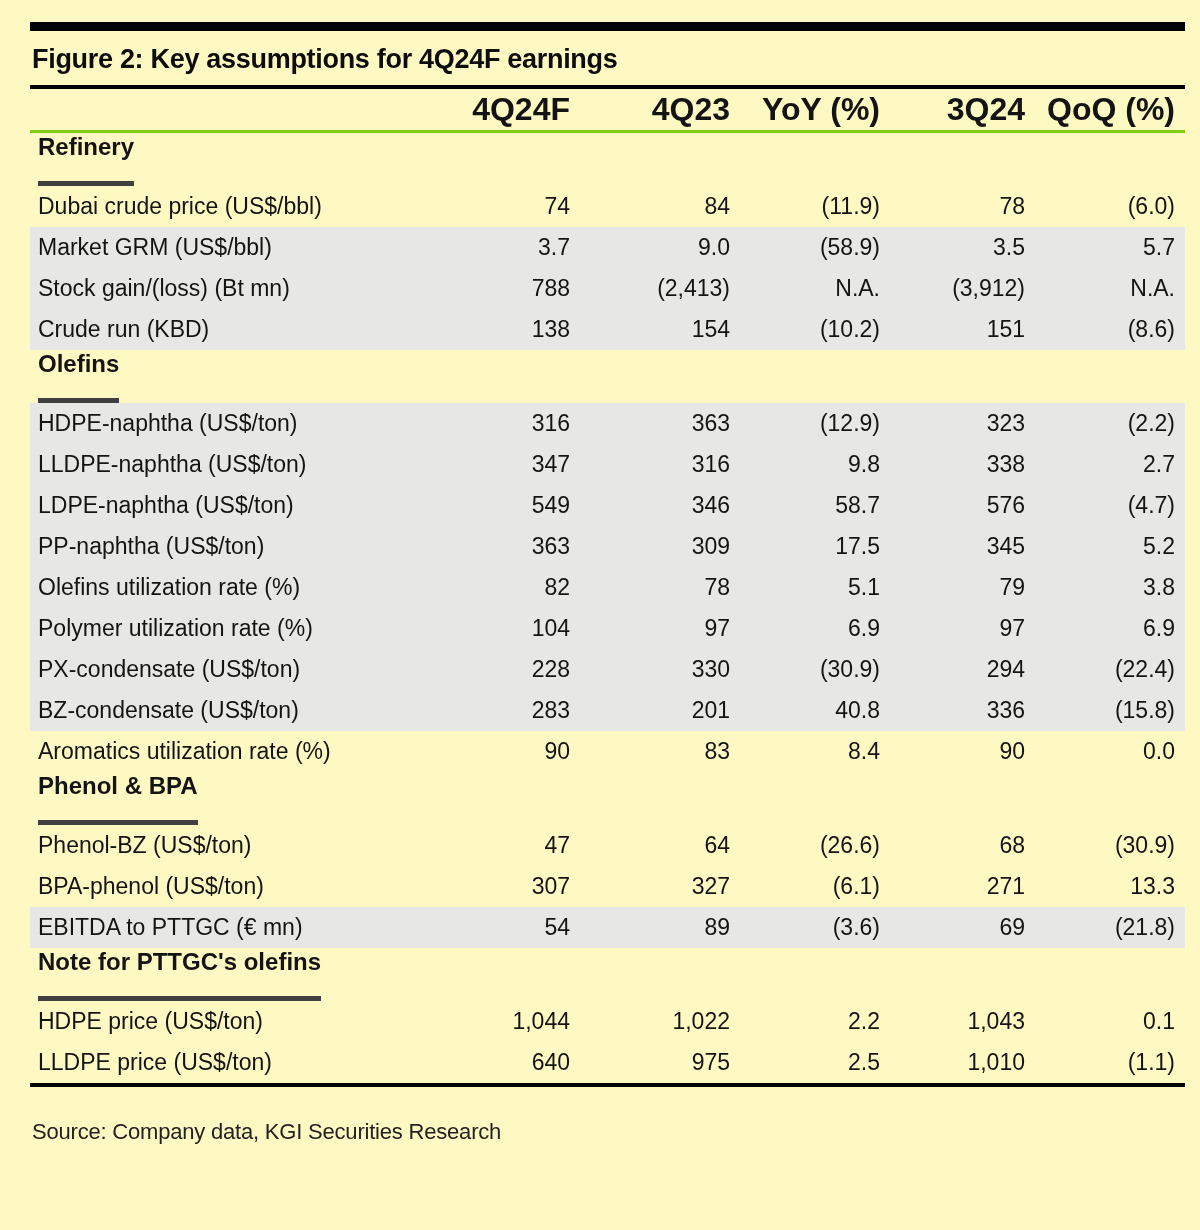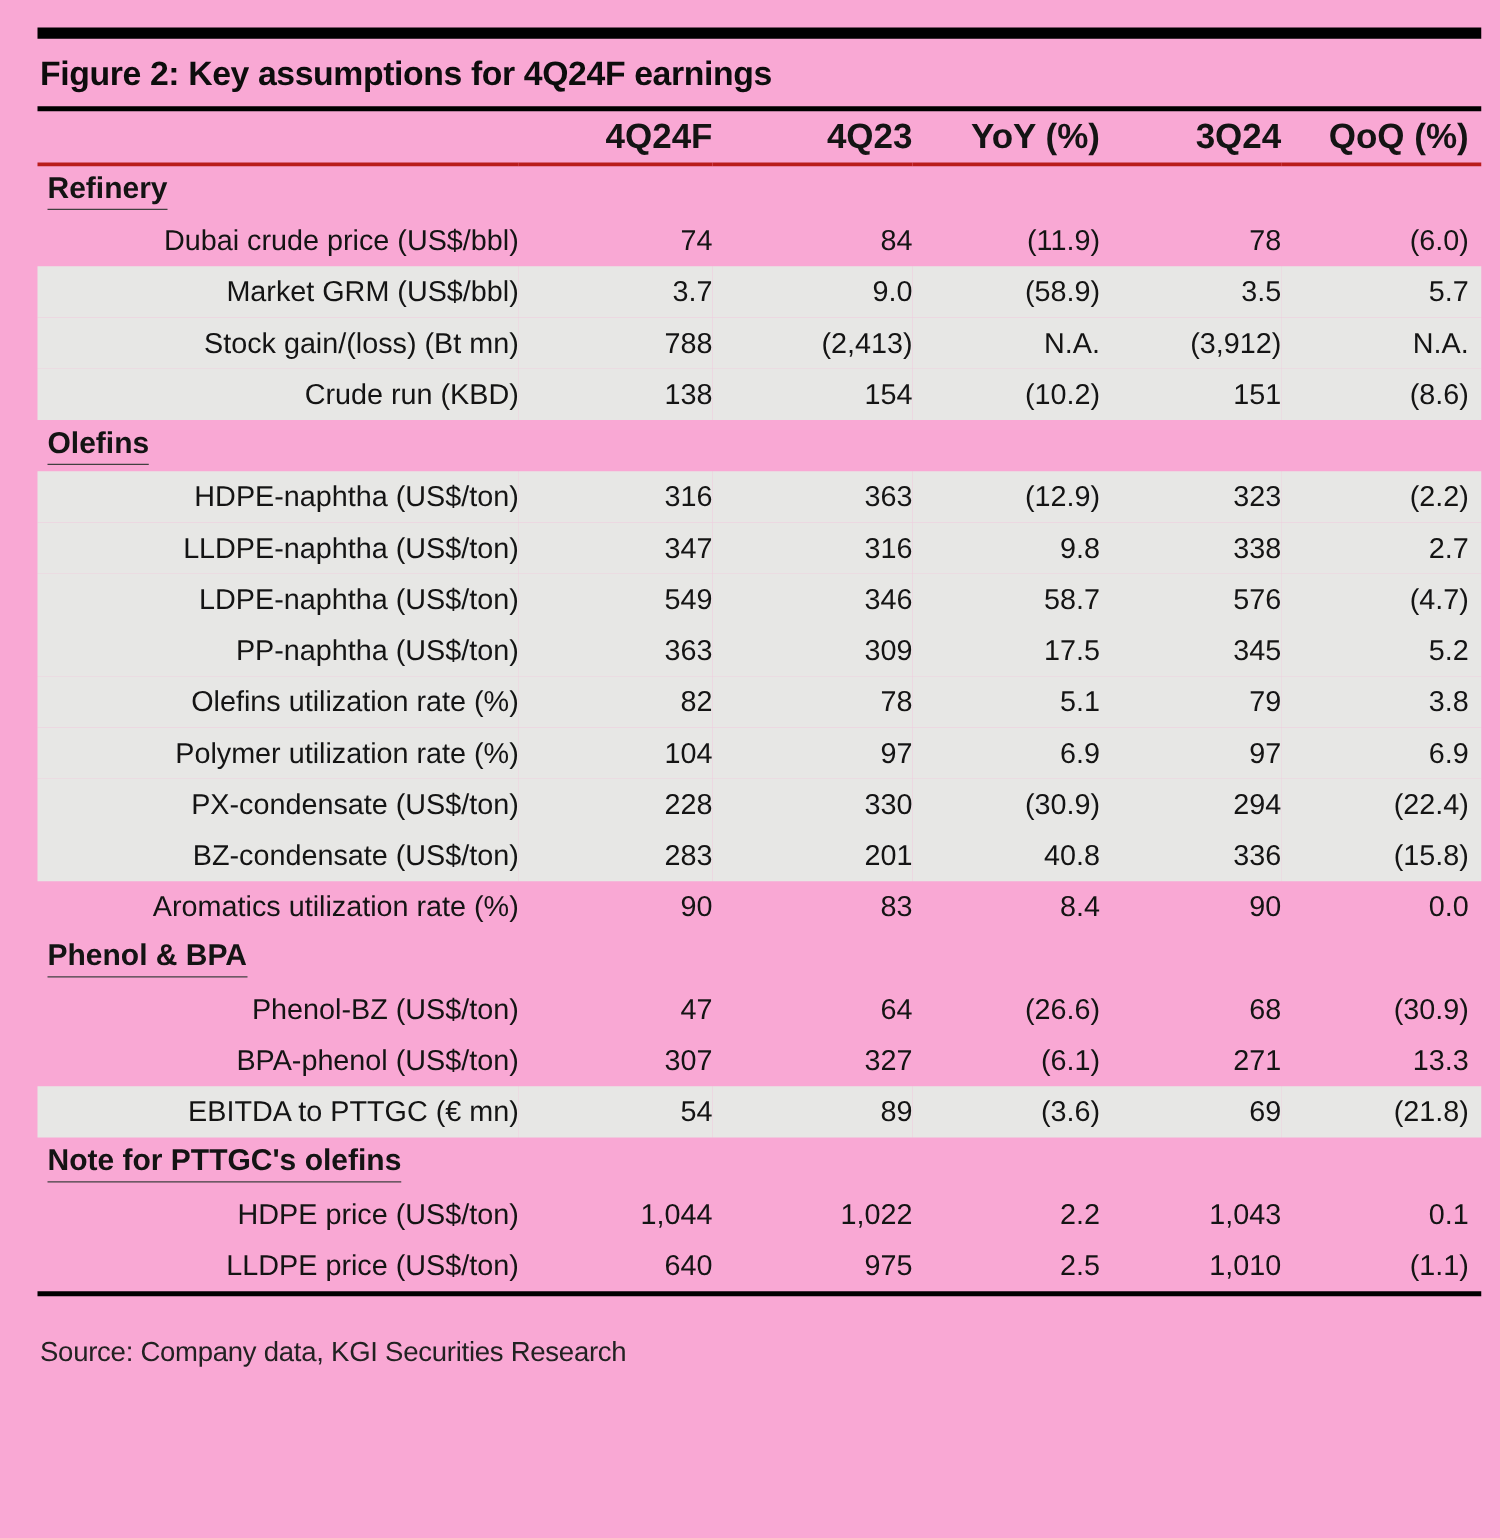--- a/index.html
+++ b/index.html
@@ -4,59 +4,59 @@
 <style>
   * { margin: 0; padding: 0; box-sizing: border-box; }
   html, body { background: #ffffff; }
   body {
     width: 1200px; height: 1230px;
     font-family: "Liberation Sans", sans-serif;
     color: #141414;
     position: relative;
     overflow: hidden;
   }
-  .page { position: absolute; inset: 0; background: #f9a8d4; }
+  .page { position: absolute; inset: 0; background: #fef9c3; }
   .figure { position: absolute; left: 30px; top: 22px; width: 1155px; }
 
   .top-bar { height: 9px; background: #000; }
 
   .title {
     font-size: 27px; font-weight: bold; letter-spacing: -0.3px;
     line-height: 30px; padding: 13px 2px 11px 2px; color: #0d0d0d;
   }
   .rule-medium { height: 4px; background: #000; }
   .rule-bottom { height: 4px; background: #000; }
 
   table { width: 1155px; border-collapse: collapse; table-layout: fixed; }
   col.c-label { width: 385px; }
   col.c1 { width: 155px; }
   col.c2 { width: 160px; }
   col.c3 { width: 150px; }
   col.c4 { width: 145px; }
   col.c5 { width: 160px; }
 
   thead th {
-    font-weight: bold; font-size: 28px; text-align: right;
+    font-weight: bold; font-size: 32px; text-align: right;
     height: 42px; vertical-align: middle;
-    border-bottom: 3px solid #b91c1c;
+    border-bottom: 3px solid #84cc16;
     white-space: nowrap;
   }
   thead th.spacer { text-align: left; }
   thead th:last-child, tbody td.num:last-child { padding-right: 10px; margin-top: 20px; }
 
   tbody td { font-size: 23px; height: 41px; vertical-align: middle; white-space: nowrap; }
-  tbody td.label { text-align: right; padding-left: 8px; }
+  tbody td.label { text-align: left; padding-left: 8px; }
   tbody td.num { text-align: right; }
   tbody tr.shaded { background: #e7e7e5; }
 
   tbody tr.section td { font-weight: bold; font-size: 24px; padding-left: 8px; }
   .section-label {
     display: inline-block;
-    border-bottom: 1px solid #404040;
-    padding-bottom: 2px;
+    border-bottom: 5px solid #404040;
+    padding-bottom: 20px;
   }
 
   .source {
     font-size: 22px; color: #222;
     padding: 32px 0 0 2px; letter-spacing: -0.2px;
   }
 </style>
 </head>
 <body>
 

